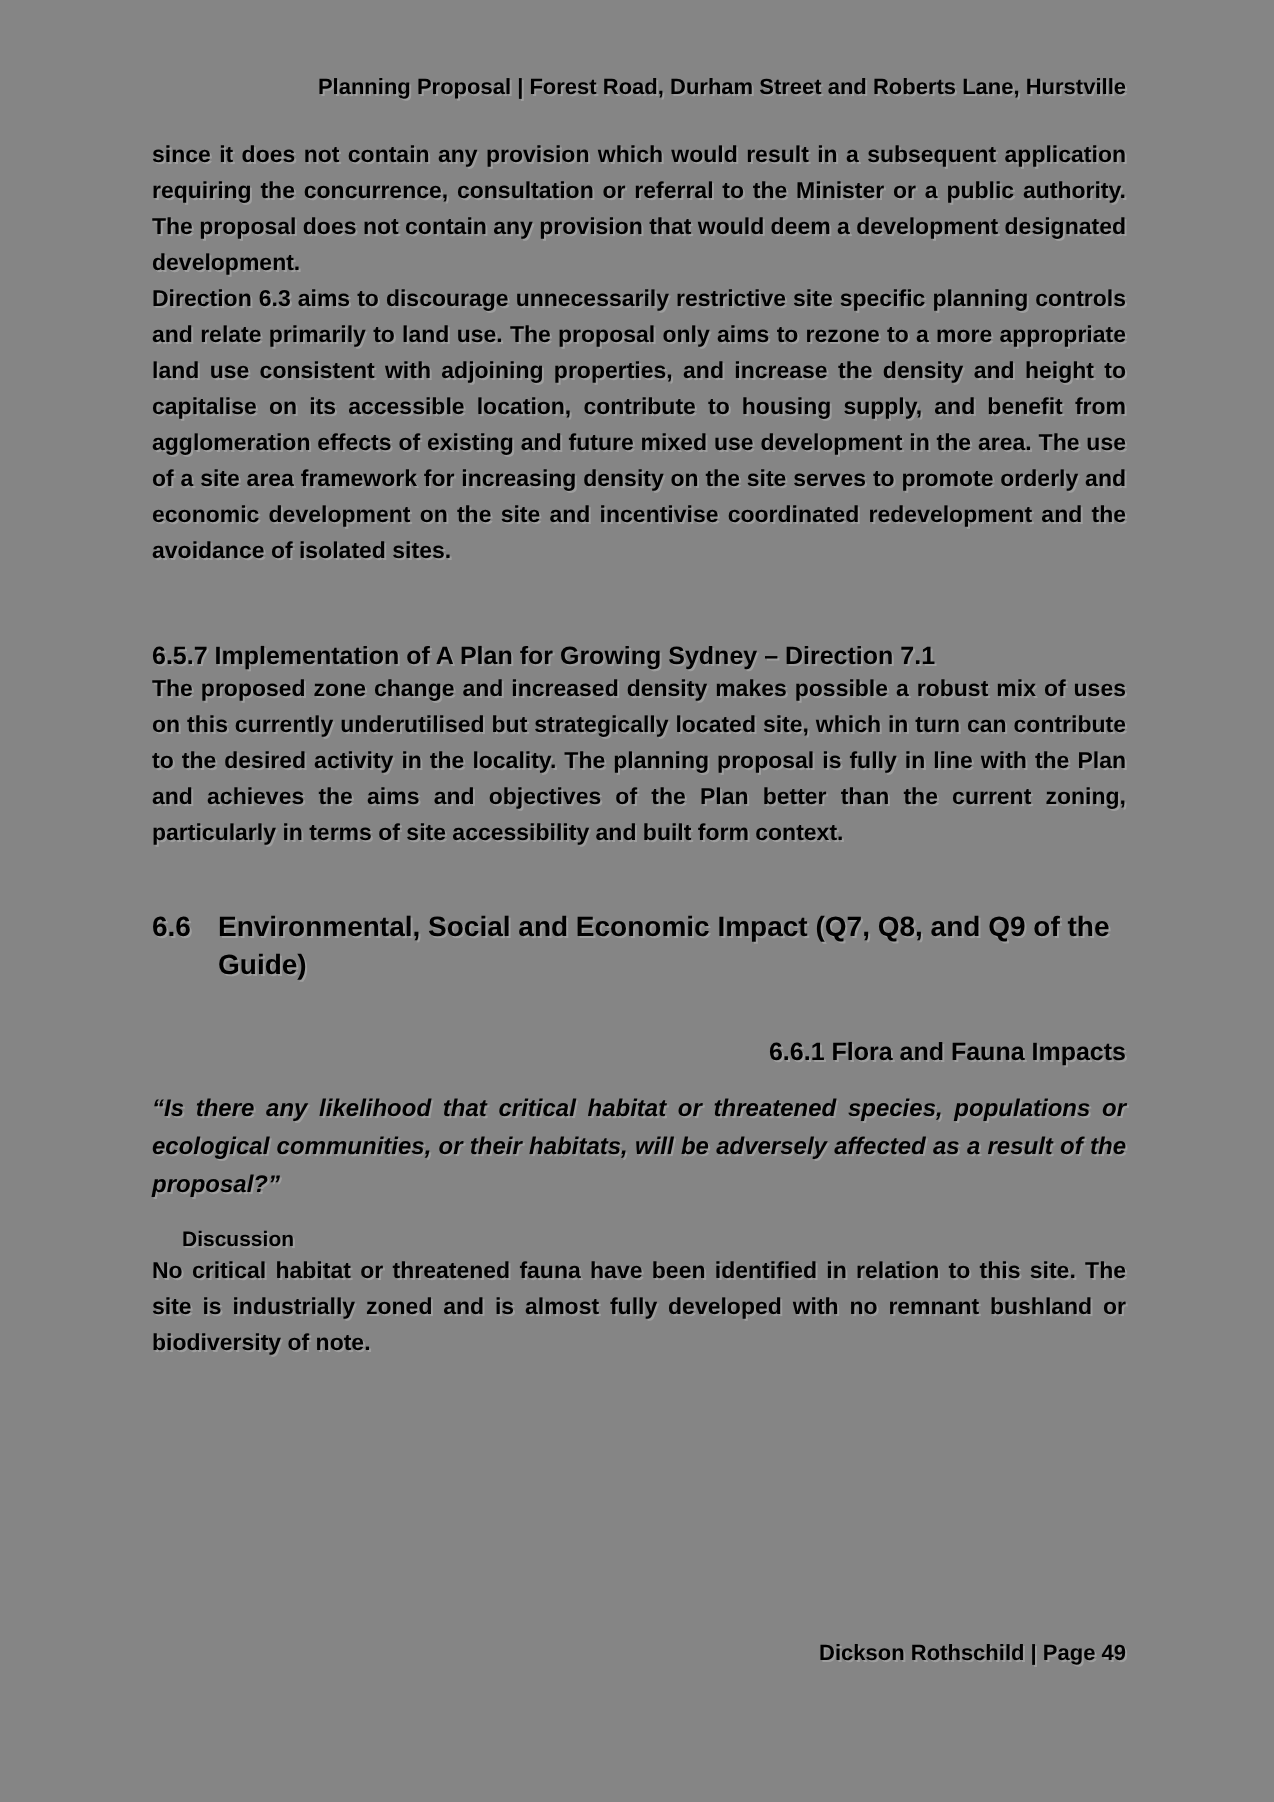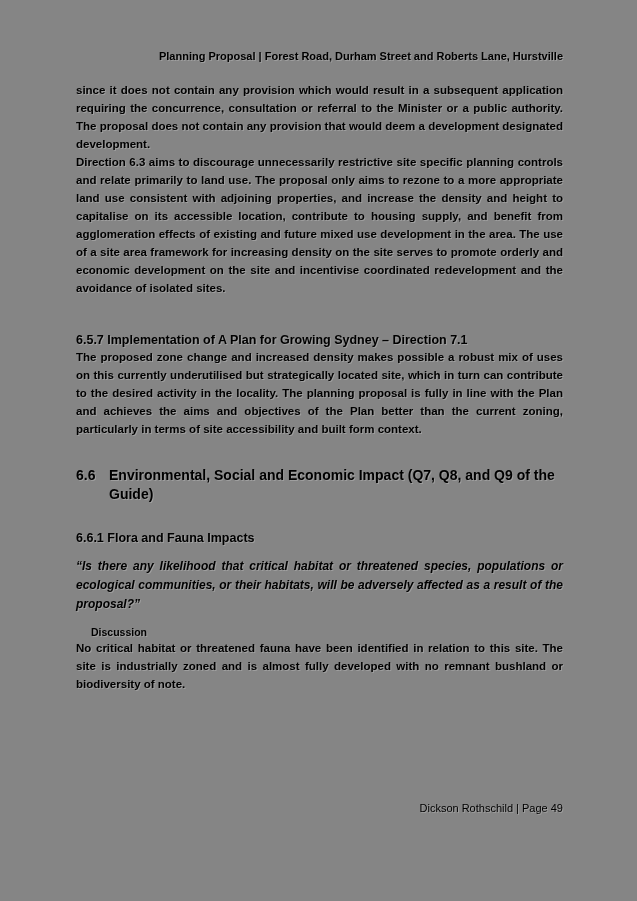--- a/index.html
+++ b/index.html
@@ -13,21 +13,21 @@
     height: 901px;
     background: #858585;
     font-family: "Liberation Sans", sans-serif;
     color: #000000;
     overflow: hidden;
   }
   .content {
     position: absolute;
     left: 76px;
     right: 74px;
-    top: 50px;
+    top: 38px;
   }
   .txt {
     text-shadow: 1px 1px 0 rgba(255,255,255,0.22);
   }
   .page-header {
     font-size: 11px;
     font-weight: bold;
     text-align: right;
     line-height: 13px;
     margin: 0 0 18px 0;
@@ -57,43 +57,43 @@
     font-size: 14px;
     font-weight: bold;
     line-height: 19px;
   }
   .h2 .h2-num {
     flex: 0 0 33px;
   }
   .h2 .h2-text {
     flex: 1;
   }
-  .mt-h661 { margin-top: 27px; }
+  .mt-h661 { margin-top: 27px; text-align: right; }
   .quote {
     margin-top: 11px;
     font-size: 12px;
     font-weight: bold;
     font-style: italic;
     line-height: 19px;
     text-align: justify;
   }
   .discussion-label {
     margin-top: 7px;
     font-size: 10.5px;
     font-weight: bold;
     line-height: 13px;
     padding-left: 15px;
   }
   .mt-pfinal { margin-top: 19px; }
   .page-footer {
     position: absolute;
-    top: 802px;
+    top: 821px;
     right: 74px;
     font-size: 11px;
-    font-weight: normal;
+    font-weight: bold;
     line-height: 13px;
   }
 </style>
 </head>
 <body>
 
 <div class="page">
   <div class="content">
 
     <div class="page-header txt">Planning Proposal | Forest Road, Durham Street and Roberts Lane, Hurstville</div>

